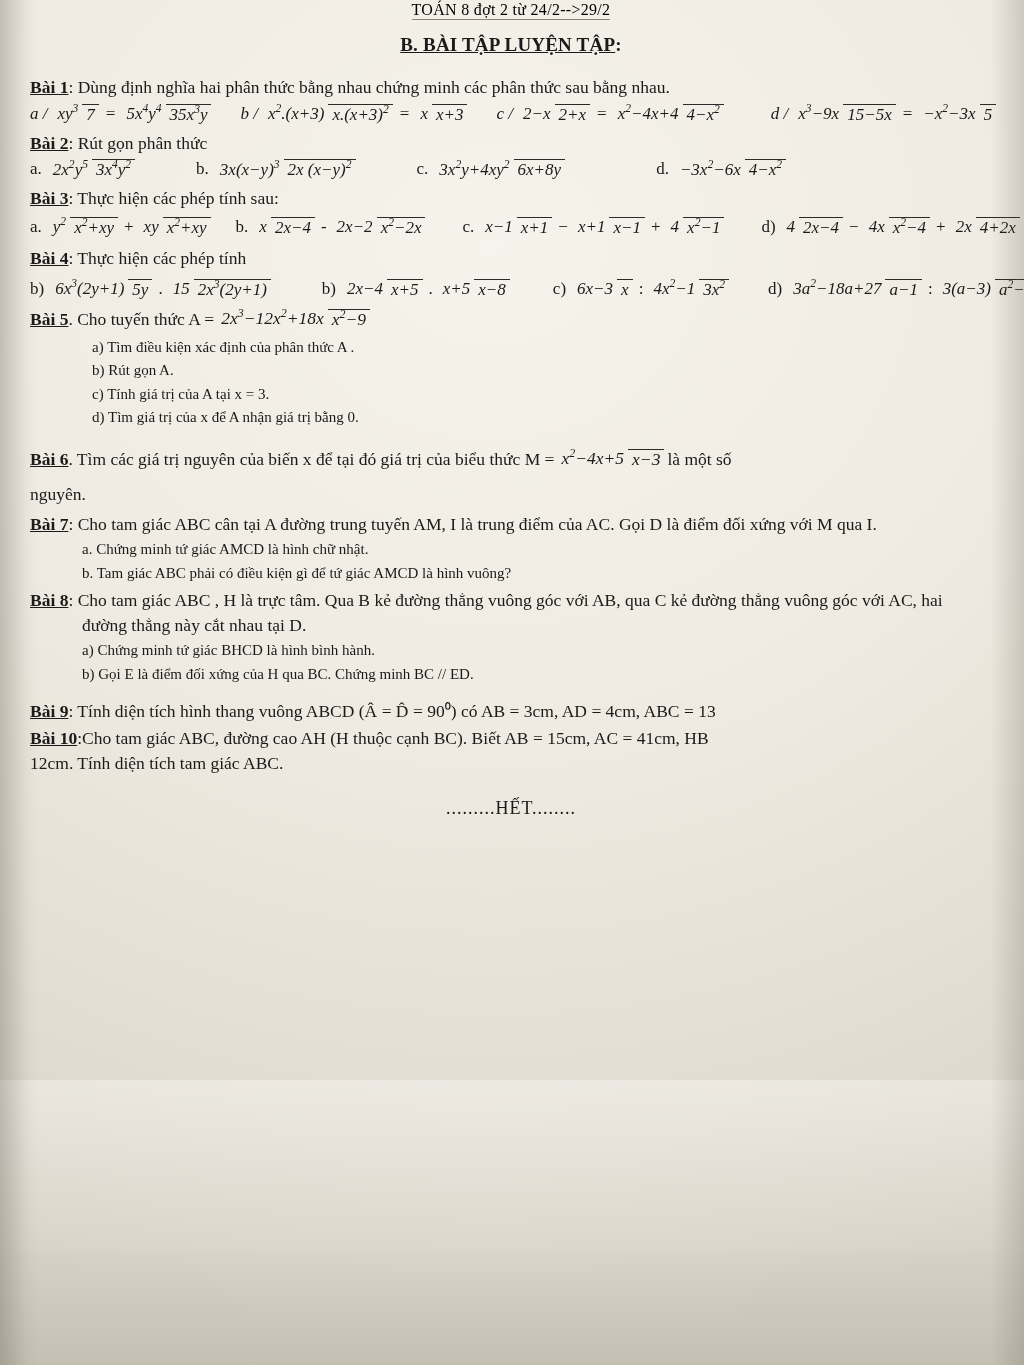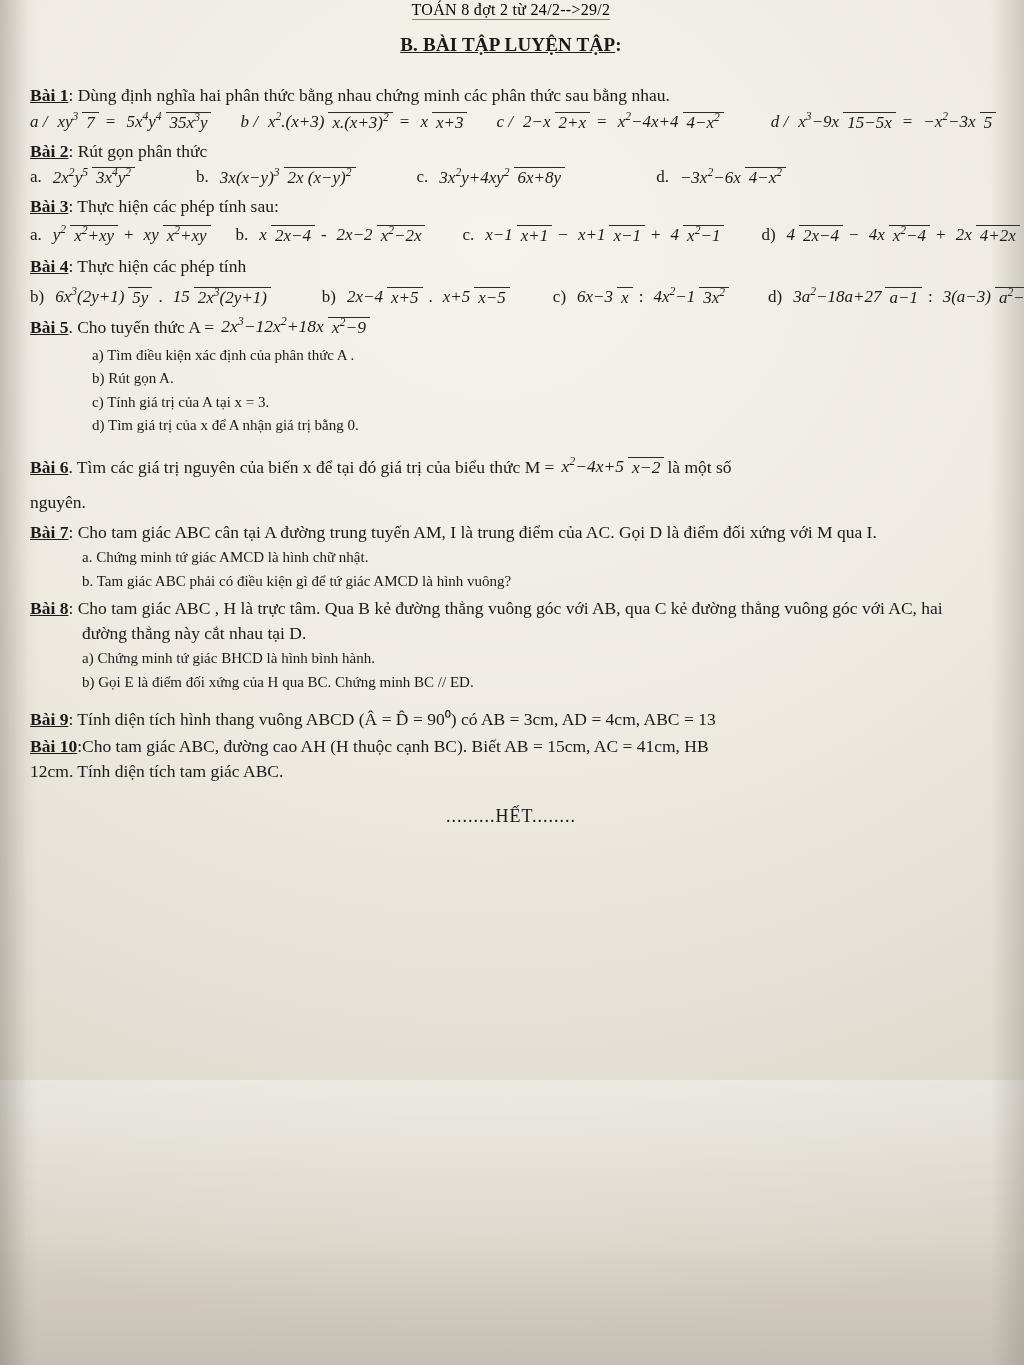--- a/index.html
+++ b/index.html
@@ -60,21 +60,21 @@
     padding-top: 1px;
     height: 19px;
     overflow: hidden;
   }
   .page-header u { text-decoration: none; border-bottom: 1px solid #8a8478; padding-bottom: 1px;}
 
   .section-title {
     text-align: center;
     font-weight: bold;
     font-size: 19px;
-    margin: 14px 0 28px 0;
+    margin: 14px 0 20px 0;
     letter-spacing: 0.2px;
   }
   .section-title .u { text-decoration: underline; }
 
   .line { font-size: 17.5px; line-height: 1.35; margin: 2px 0; }
   .bai-label { font-weight: bold; text-decoration: underline; }
 
   .exrow {
     display: flex;
     align-items: center;
@@ -304,21 +304,21 @@
     </div>
     <div class="exitem" style="margin-left:18px;">
       <span class="tagn">b)</span>
       <span class="frac it">
           <span class="num">2x−4</span>
           <span class="den">x+5</span>
         </span>
       <span class="op">.</span>
       <span class="frac it">
           <span class="num">x+5</span>
-          <span class="den">x−5</span>
+          <span class="den">x−8</span>
         </span>
     </div>
     <div class="exitem" style="margin-left:10px;">
       <span class="tagn">c)</span>
       <span class="frac it">
           <span class="num">6x−3</span>
           <span class="den">x</span>
         </span>
       <span class="op">:</span>
       <span class="frac it">
@@ -354,21 +354,21 @@
     <div>b) Rút gọn A.</div>
     <div>c) Tính giá trị của A tại x = 3.</div>
     <div>d) Tìm giá trị của x để A nhận giá trị bằng 0.</div>
   </div>
 
   <div class="b5" style="margin-top:20px;">
     <span class="bai-label">Bài  6</span>
       <span>. Tìm các giá trị nguyên của biến x để tại đó giá trị của biểu thức M = </span>
     <span class="frac it">
         <span class="num">x<sup>2</sup>−4x+5</span>
-        <span class="den">x−2</span>
+        <span class="den">x−3</span>
       </span>
     <span> là một số</span>
   </div>
   <div class="para" style="margin-top:12px;">nguyên.</div>
 
   <div class="para" style="margin-top:6px;">
     <span class="bai-label">Bài 7</span><span>: Cho tam giác ABC cân tại A đường trung tuyến AM, I là trung điểm của AC. Gọi D là điểm đối xứng với M qua I.</span>
   </div>
   <div class="sub-list" style="padding-left:52px;">
     <div>a.   Chứng minh tứ giác AMCD là hình chữ nhật.</div>

